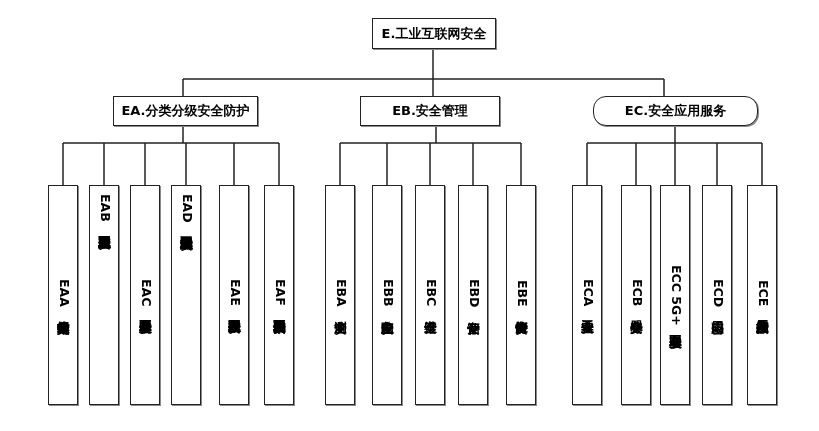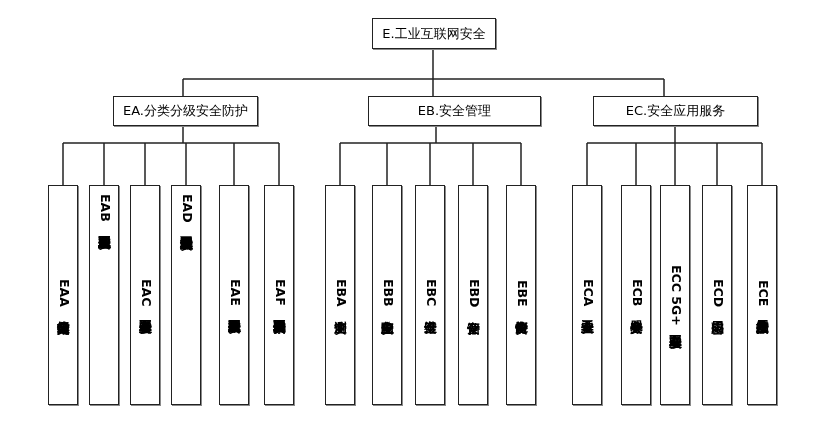--- a/index.html
+++ b/index.html
@@ -1,21 +1,21 @@
 <!DOCTYPE html>
 <html><head>
 <meta charset="utf-8">
 <style>
   html, body { margin:0; padding:0; background:#ffffff; }
   body { width:819px; height:431px; position:relative; overflow:hidden;
          font-family:"DejaVu Sans", "Liberation Sans", sans-serif; }
   .box { position:absolute; background:#fff; border:1px solid #222;
          box-shadow:1px 1px 0 #8a8a8a; box-sizing:border-box; }
   .hbox { display:flex; align-items:center; justify-content:center;
-          font-weight:normal; font-size:13px; color:#000; white-space:nowrap; }
+          font-weight:bold; font-size:13px; color:#000; white-space:nowrap; }
   .leaf { width:30px; top:185px; height:220px; display:flex; justify-content:center; }
   .leaf span { writing-mode:vertical-rl; font-weight:bold; font-size:12.5px;
                color:#000; letter-spacing:0; white-space:nowrap; }
   .leaf.top span { margin-top:8px; }
   .leaf.mid { align-items:center; }
   svg.lines { position:absolute; left:0; top:0; }
 </style>
 </head>
 <body>
 
@@ -55,24 +55,24 @@
   </g>
 </svg>
 
 <div class="box hbox" style="left:372px; top:18px; width:124px; height:31px;">
   <span>E.工业互联网安全</span>
 </div>
 
 <div class="box hbox" style="left:113px; top:96px; width:145px; height:30px;">
   <span>EA.分类分级安全防护</span>
 </div>
-<div class="box hbox" style="left:368px; top:96px; width:173px; height:30px;">
+<div class="box hbox" style="left:360px; top:96px; width:140px; height:30px;">
   <span>EB.安全管理</span>
 </div>
-<div class="box hbox" style="left:593px; top:96px; width:165px; height:30px;">
+<div class="box hbox" style="left:593px; top:96px; width:165px; height:30px;border-radius:13px;">
   <span>EC.安全应用服务</span>
 </div>
 
 <div class="box leaf mid" style="left:48px;">
   <span>EAA 分类分级定级指南</span>
   </div>
 <div class="box leaf top" style="left:89px;">
   <span>EAB 应用工业互联网工业企业安全</span>
   </div>
 <div class="box leaf mid" style="left:130px;">

